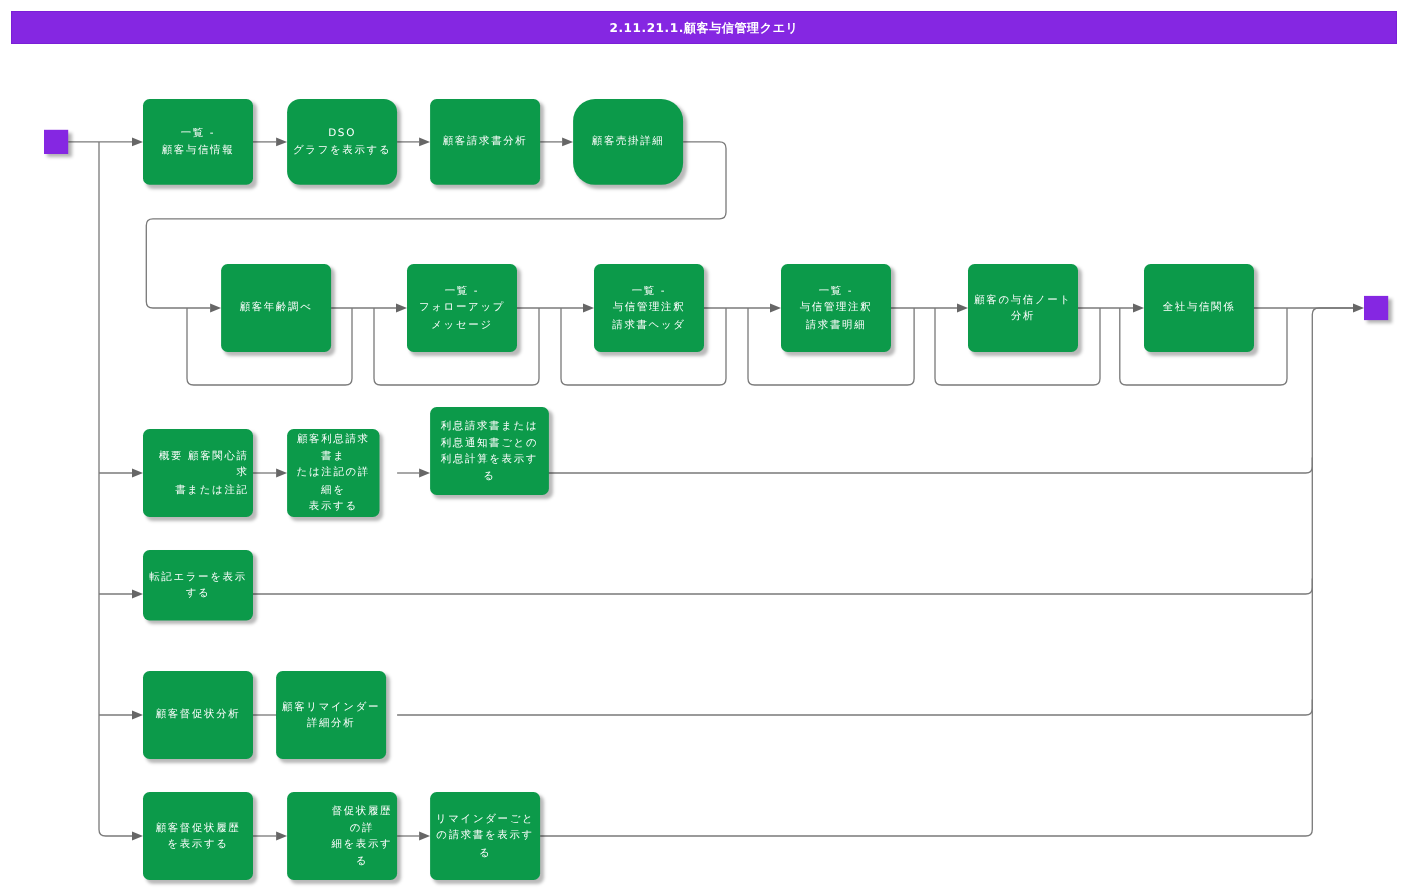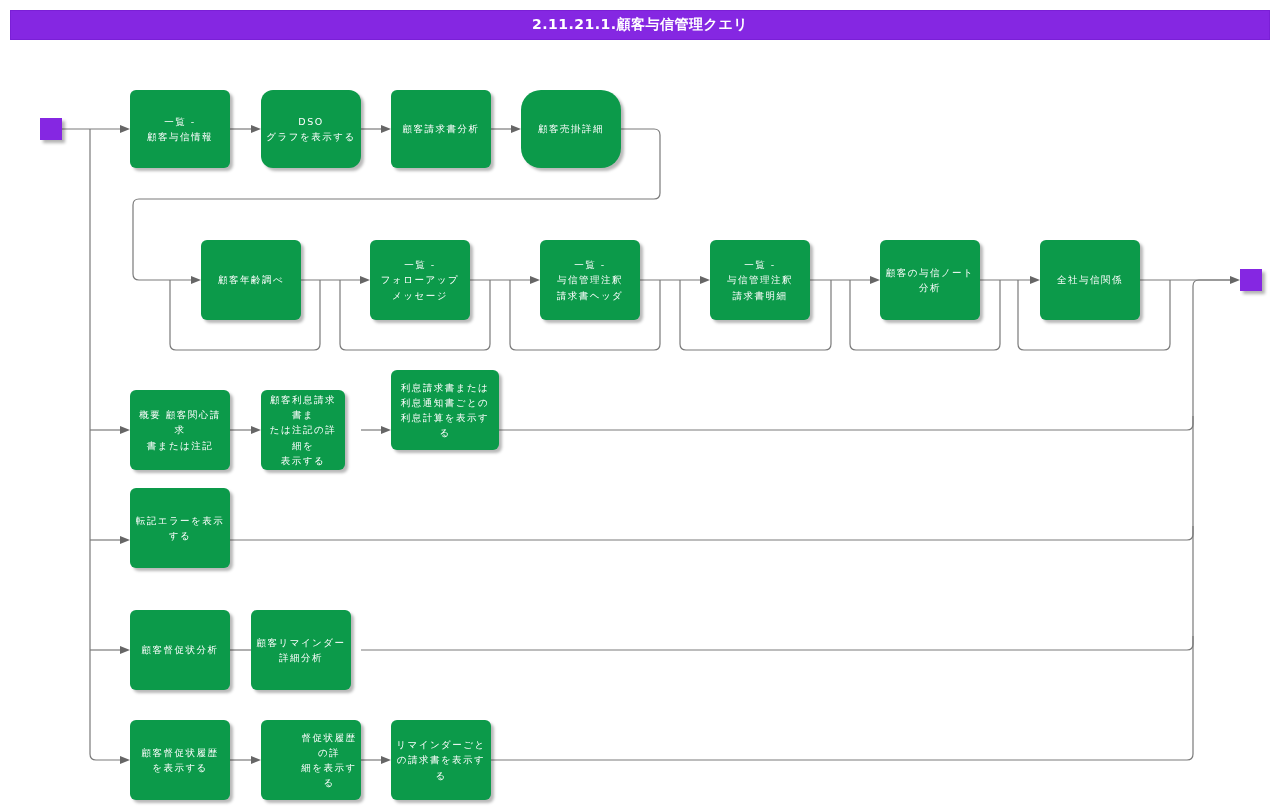--- a/index.html
+++ b/index.html
@@ -3,21 +3,21 @@
 <meta charset="utf-8">
 <style>
   html,body{margin:0;padding:0;background:#ffffff;}
   body{width:1280px;height:810px;overflow:hidden;
        font-family:"DejaVu Sans","Liberation Sans",sans-serif;}
   .stage{position:relative;width:1280px;height:810px;background:#ffffff;}
 
   .titlebar{position:absolute;left:10px;top:10px;width:1260px;height:30px;
             background:#8527E2;display:flex;align-items:center;justify-content:center;
             box-shadow:0 0 0 1px #7a1fd6 inset;}
-  .titlebar span{color:#ffffff;font-size:14px;font-weight:bold;letter-spacing:.5px;}
+  .titlebar span{color:#ffffff;font-size:11px;font-weight:bold;letter-spacing:.5px;}
 
   svg.edges{position:absolute;left:0;top:0;width:1280px;height:810px;}
   svg.edges path{stroke:#7a7a7a;stroke-width:1.2;fill:none;}
   svg.edges polygon{fill:#666666;stroke:none;}
 
   .node{position:absolute;background:#0C9A4A;border-radius:6px;
         box-shadow:3px 3px 3px rgba(0,0,0,.28);
         display:flex;align-items:center;justify-content:center;
         color:#ffffff;font-size:9.5px;line-height:1.6;letter-spacing:1.5px;
         text-align:center;white-space:pre-line;box-sizing:border-box;padding:4px;}
@@ -113,30 +113,30 @@
 メッセージ</div>
       <div class="node" style="left: 540px; top: 240px; width: 100px; height: 80px;">一覧 -
 与信管理注釈
 請求書ヘッダ</div>
       <div class="node" style="left: 710px; top: 240px; width: 100px; height: 80px;">一覧 -
 与信管理注釈
 請求書明細</div>
       <div class="node" style="left: 880px; top: 240px; width: 100px; height: 80px;">顧客の与信ノート
 分析</div>
       <div class="node" style="left: 1040px; top: 240px; width: 100px; height: 80px;">全社与信関係</div>
-      <div class="node" style="left: 130px; top: 390px; width: 100px; height: 80px;">概要 顧客関心請求
+      <div class="node" style="left: 130px; top: 390px; width: 100px; height: 80px; text-align: right;">概要 顧客関心請求
 書または注記</div>
       <div class="node" style="left: 261px; top: 390px; width: 84px; height: 80px;">顧客利息請求書ま
 たは注記の詳細を
 表示する</div>
       <div class="node" style="left: 391px; top: 370px; width: 108px; height: 80px;">利息請求書または
 利息通知書ごとの
 利息計算を表示す
 る</div>
-      <div class="node" style="left: 130px; top: 488px; width: 100px; height: 80px;">転記エラーを表示
+      <div class="node" style="left: 130px; top: 500px; width: 100px; height: 64px;">転記エラーを表示
 する</div>
       <div class="node" style="left: 130px; top: 610px; width: 100px; height: 80px;">顧客督促状分析</div>
       <div class="node" style="left: 251px; top: 610px; width: 100px; height: 80px;">顧客リマインダー
 詳細分析</div>
       <div class="node" style="left: 130px; top: 720px; width: 100px; height: 80px;">顧客督促状履歴
 を表示する</div>
       <div class="node" style="left: 261px; top: 720px; width: 100px; height: 80px; padding-left: 40px;">督促状履歴の詳
 細を表示する</div>
       <div class="node" style="left: 391px; top: 720px; width: 100px; height: 80px;">リマインダーごと
 の請求書を表示す

